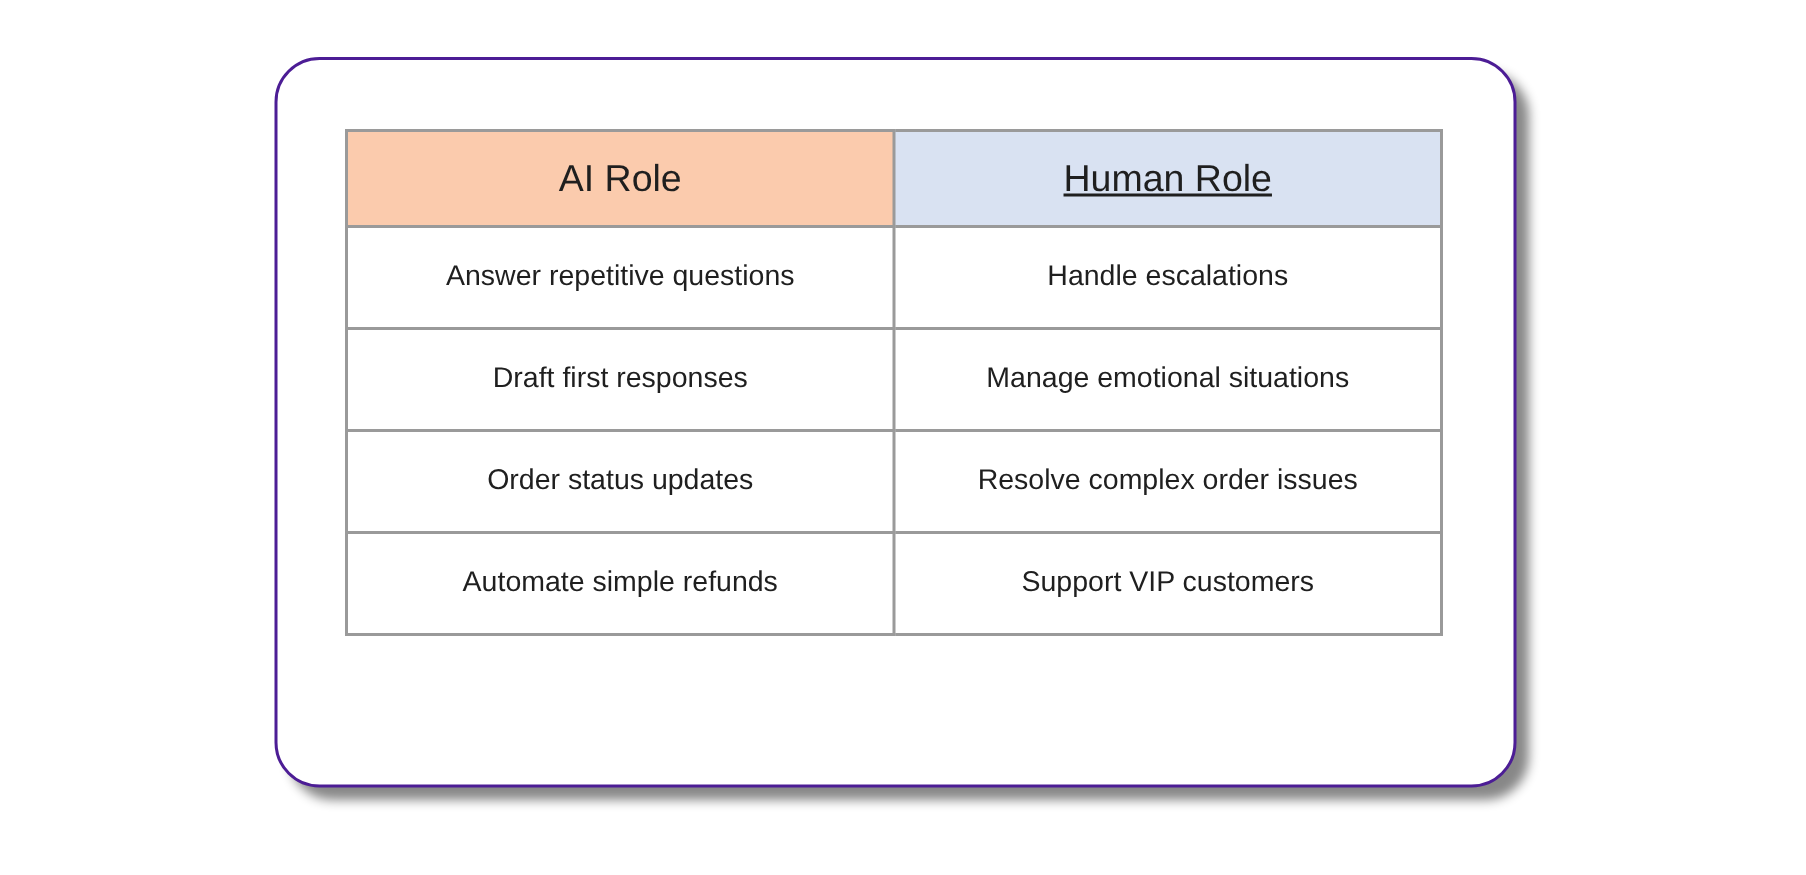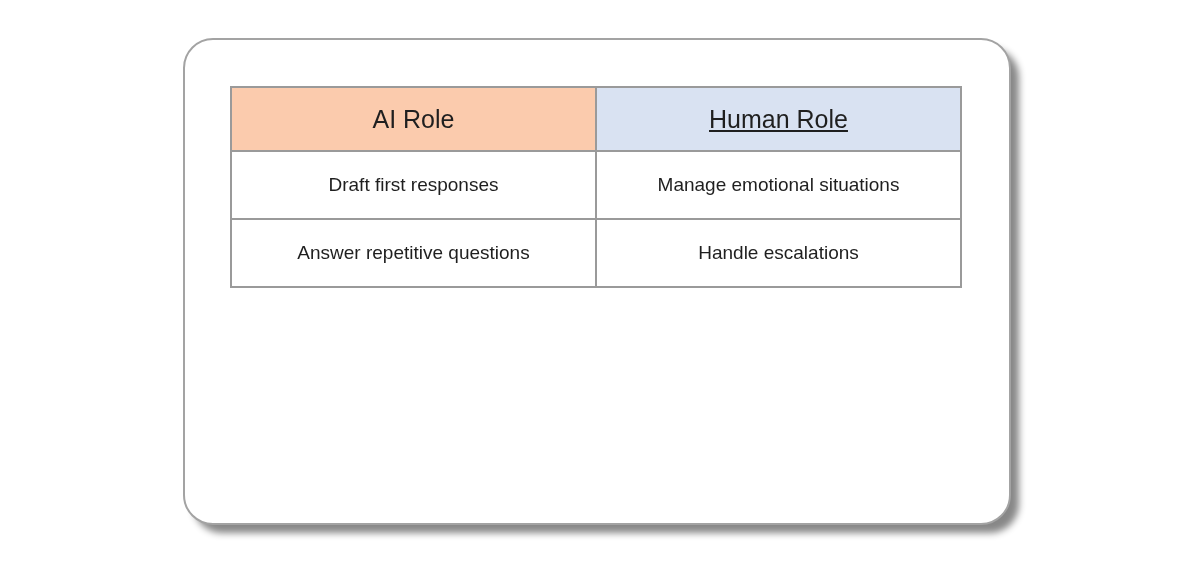--- a/index.html
+++ b/index.html
@@ -15,21 +15,21 @@
     overflow: hidden;
     background: #ffffff;
   }
   .card {
     position: absolute;
     left: 183px;
     top: 38px;
     width: 824px;
     height: 483px;
     background: #ffffff;
-    border: 2px solid #a3a3a3;
+    border: 2px solid #4c1d95;
     border-radius: 30px;
     box-shadow: 9px 9px 7px -1px rgba(0,0,0,0.47);
   }
   table.compare {
     position: absolute;
     left: 45px;
     top: 46px;
     width: 732px;
     border-collapse: collapse;
     table-layout: fixed;
@@ -60,23 +60,31 @@
   <div class="card">
     <table class="compare">
       <thead>
         <tr>
           <th style="background: rgb(251, 203, 173);">AI Role</th>
           <th style="background: rgb(217, 226, 242); text-decoration: underline;">Human Role</th>
         </tr>
       </thead>
       <tbody>
         <tr>
+          <td>Answer repetitive questions</td>
+          <td>Handle escalations</td>
+        </tr>
+        <tr>
           <td>Draft first responses</td>
           <td>Manage emotional situations</td>
         </tr>
         <tr>
-          <td>Answer repetitive questions</td>
-          <td>Handle escalations</td>
+          <td>Order status updates</td>
+          <td>Resolve complex order issues</td>
+        </tr>
+        <tr>
+          <td>Automate simple refunds</td>
+          <td>Support VIP customers</td>
         </tr>
       </tbody>
     </table>
   </div>
 </div>
 
 </body></html>

